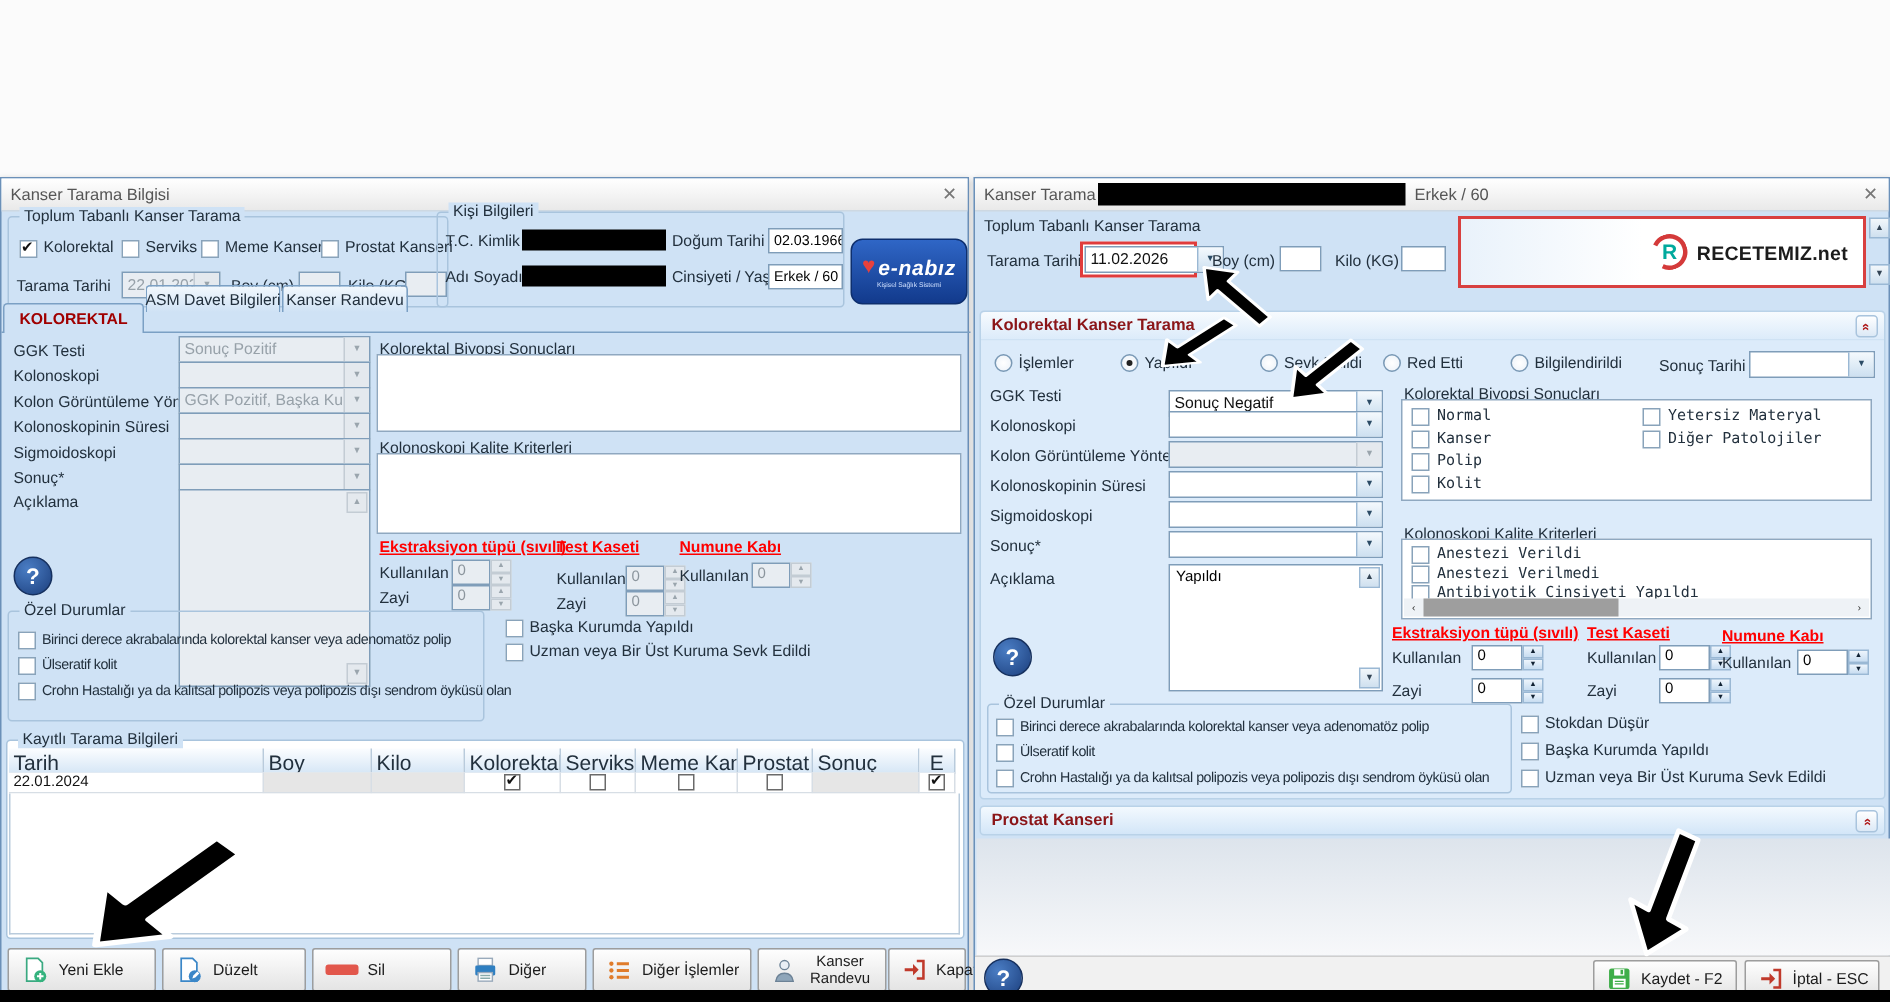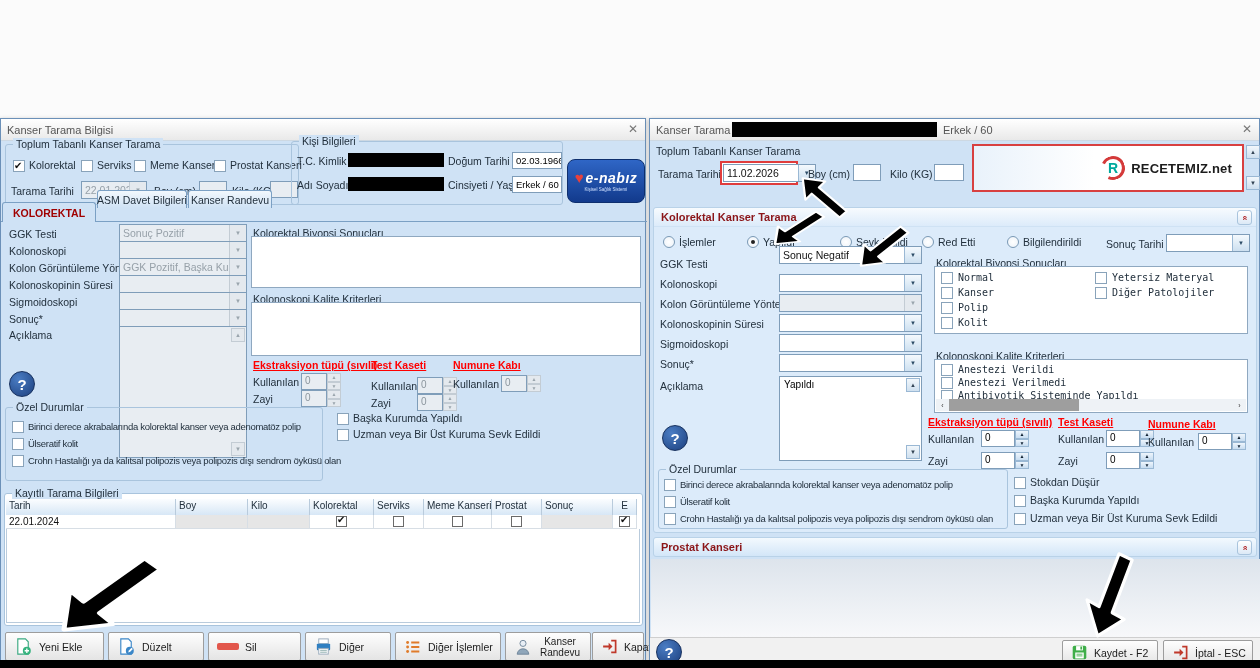--- a/index.html
+++ b/index.html
@@ -95,21 +95,21 @@
 
   .btn{position:absolute;height:29px;display:flex;align-items:center;gap:6px;padding:0 8px;
     background:linear-gradient(#fefefe,#e4e4e4);border:1px solid #9d9d9d;border-radius:2px;
     font-size:10.5px;color:#1c1c1c;box-sizing:border-box;white-space:nowrap;}
   .btn .ic{display:flex;align-items:center;justify-content:center;}
   .btn.wrap{white-space:normal;line-height:11px;font-size:10px;text-align:center;}
 
   
   .thead{position:absolute;display:flex;height:16px;}
   .thead .hc{background:linear-gradient(#fbfdff,#d7e7f6);border-right:1px solid #b9cbdc;
-    border-bottom:1px solid #9ab8d4;font-size:10px;color:#22303d;padding:1px 0 15px 3px;box-sizing:border-box;
+    border-bottom:1px solid #9ab8d4;font-size:14px;color:#22303d;padding:1px 0 15px 3px;box-sizing:border-box;
     white-space:nowrap;overflow:hidden;}
   .trow{position:absolute;display:flex;height:14px;background:#fff;}
   .trow .dc{border-right:1px solid #d7dee5;border-bottom:1px solid #d7dee5;font-size:10px;color:#111;
     padding:0 0 0 3px;box-sizing:border-box;display:flex;align-items:center;}
   .trow .dc.gray{background:#e6e6e6;}
   .trow .dc.center{justify-content:center;padding:0;}
   .tcb{width:11px;height:11px;background:#fff;border:1px solid #6a6a6a;position:relative;box-sizing:border-box;}
   .tcb.on::after{content:"✔";position:absolute;left:0;top:-3px;font-size:10px;color:#111;}
   .tfill{position:absolute;background:#fff;border:1px solid #b9cbdc;border-top:none;}
 
@@ -485,21 +485,21 @@
         <span class="dot"></span>
           <span>Bilgilendirildi</span>
         </div>
       <div class="lbl" style="left:452px;top:30px">Sonuç Tarihi</div>
       <div class="combo" style="left:512px;top:26px;width:84px">
         <span class="cv"></span>
         <span class="dd">▼</span>
         </div>
 
       <div class="lbl" style="left:6px;top:50px">GGK Testi</div>
-      <div class="combo" style="left:125px;top:38px;width:143px">
+      <div class="combo" style="left:125px;top:52px;width:143px">
         <span class="cv">Sonuç Negatif</span>
         <span class="dd">▼</span>
         </div>
       <div class="lbl" style="left:6px;top:70px">Kolonoskopi</div>
       <div class="combo" style="left:125px;top:66px;width:143px">
         <span class="cv"></span>
         <span class="dd">▼</span>
         </div>
       <div class="lbl" style="left:6px;top:90px">Kolon Görüntüleme Yöntemi</div>
       <div class="combo dis" style="left:125px;top:86px;width:143px">
@@ -561,21 +561,21 @@
         <div class="cb mono" style="left:6px;top:3px">
           <span class="bx"></span>
             <span>Anestezi Verildi</span>
           </div>
         <div class="cb mono" style="left:6px;top:16px">
           <span class="bx"></span>
             <span>Anestezi Verilmedi</span>
           </div>
         <div class="cb mono" style="left:6px;top:29px">
           <span class="bx"></span>
-            <span>Antibiyotik Sisteminde Yapıldı</span>
+            <span>Antibiyotik Cinsiyeti Yapıldı</span>
           </div>
         <div class="hscroll">
           <span class="ar">‹</span>
           <span class="thumb"></span>
           <span style="flex:1"></span>
           <span class="ar">›</span>
         </div>
       </div>
 
       <div class="redhead" style="left:274px;top:208px">Ekstraksiyon tüpü (sıvılı)</div>

